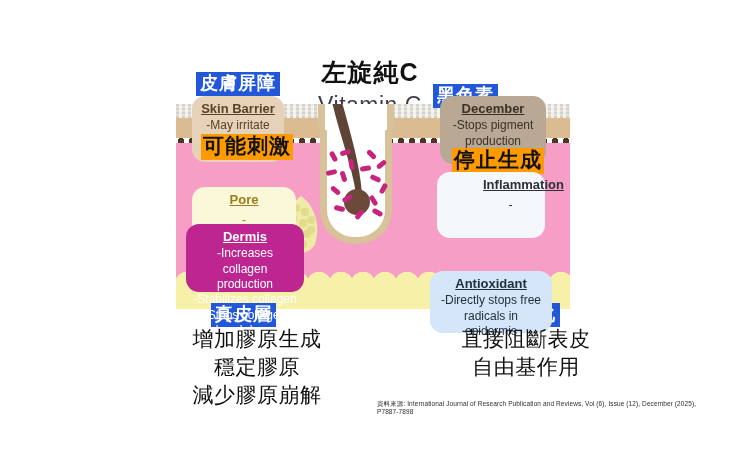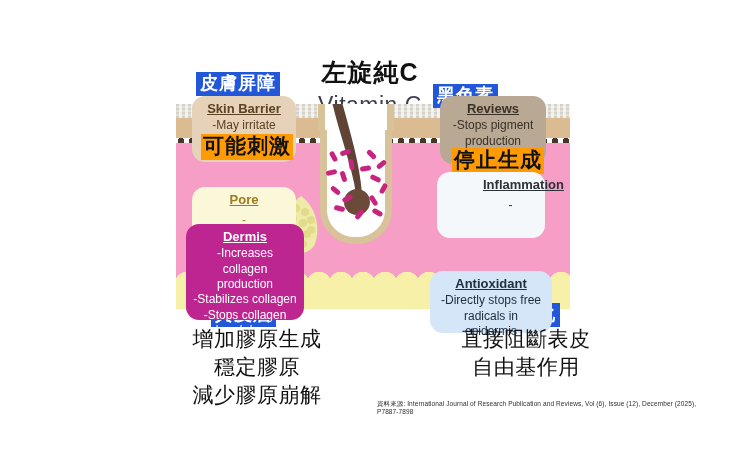--- a/index.html
+++ b/index.html
@@ -148,29 +148,29 @@
   }
   .card-body {
     font-size: 12px;
     line-height: 1.28;
     display: block;
     margin-top: 1px;
   }
   .card-dash { font-size: 12px; display: block; margin-top: 5px; }
 
   #card-skin-barrier {
-    left: 192px; top: 96px; width: 104px; height: 66px;
+    left: 192px; top: 96px; width: 92px; height: 66px;
     background: #e5d2b8; color: #5a4225;
   }
   #card-pore {
     left: 192px; top: 172px; width: 104px; height: 50px;
     background: #fbf7d9; color: #9a7d1e; margin-top: 15px;
   }
   #card-dermis {
-    left: 186px; top: 224px; width: 118px; height: 96px;
+    left: 186px; top: 224px; width: 118px; height: 68px;
     background: #bd2590; color: #ffffff;
   }
   #card-dermis .card-title { color: #ffffff; }
   #card-pigment {
     left: 440px; top: 96px; width: 106px; height: 68px;
     background: #b9a894; color: #3a3126;
   }
   #card-inflammation {
     left: 437px; top: 172px; width: 108px; height: 66px;
     background: #f4f8fb; color: #2b3138; padding-left: 46px;
@@ -297,21 +297,21 @@
 </div>
 
 <div class="card" id="card-dermis">
   <span class="card-title">Dermis</span>
   <span class="card-body" style="white-space:pre-line">-Increases collagen production
 -Stabilizes collagen
 -Stops collagen breakdown</span>
 </div>
 
 <div class="card" id="card-pigment">
-  <span class="card-title">Reviews</span>
+  <span class="card-title">December</span>
   <span class="card-body">-Stops pigment production</span>
 </div>
 <div class="hl-orange" id="hl-stop-pigment">停止生成</div>
 
 <div class="card" id="card-inflammation">
   <span class="card-title">Inflammation</span>
   <span class="card-dash">-</span>
 </div>
 
 <div class="card" id="card-antioxidant">

